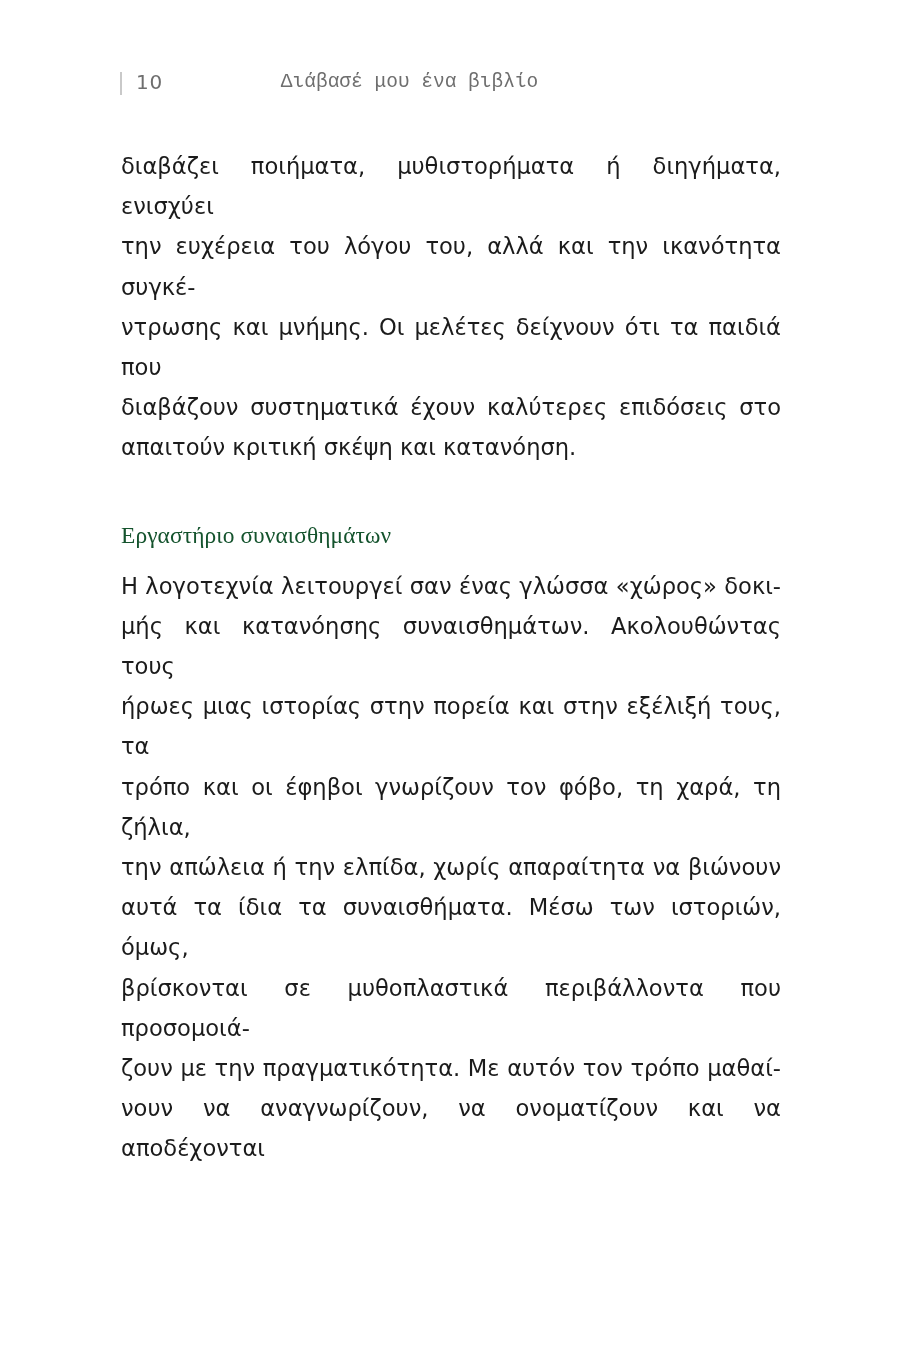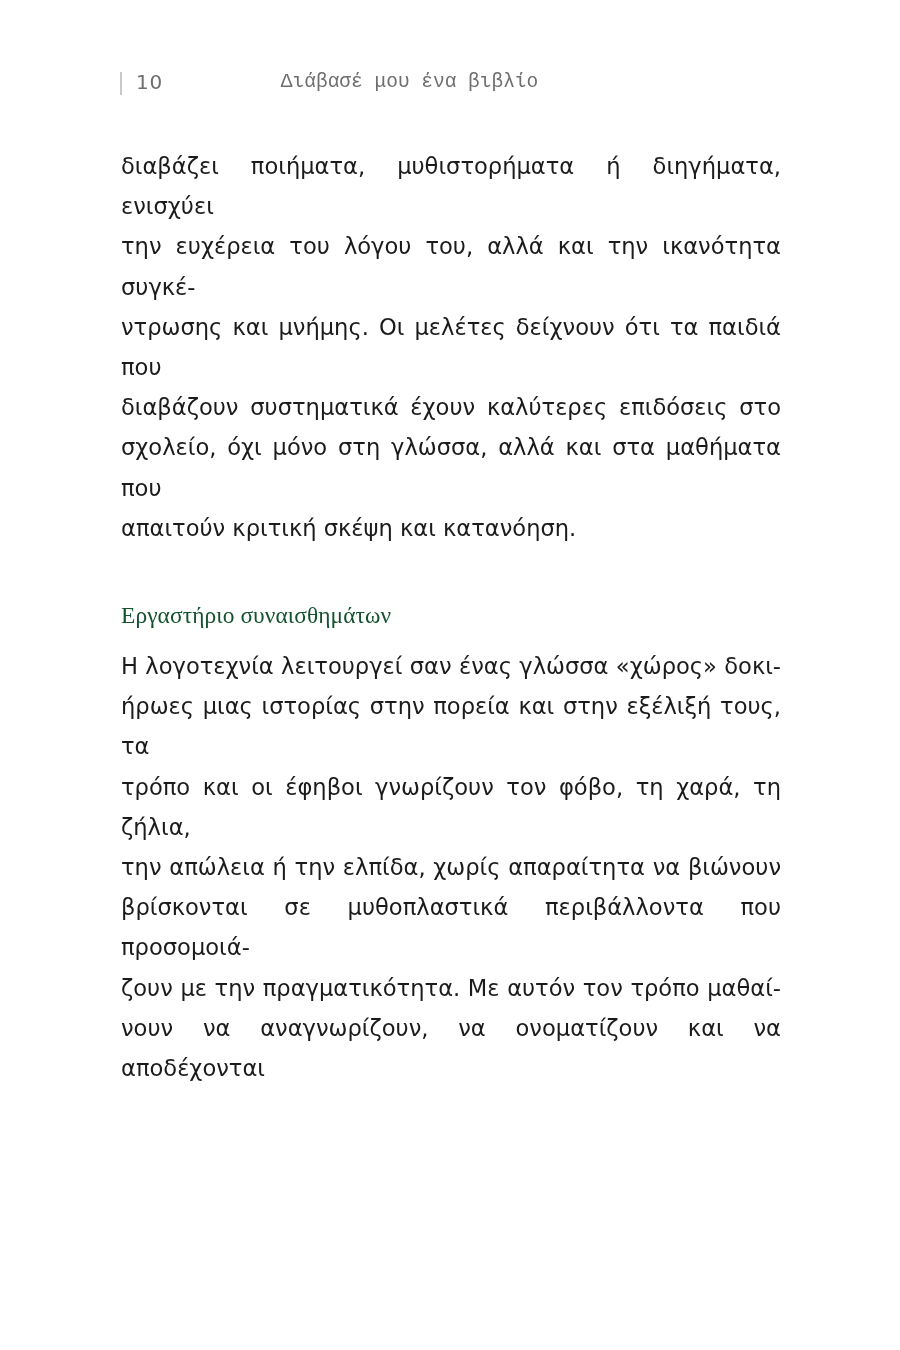--- a/index.html
+++ b/index.html
@@ -124,35 +124,36 @@
     <span class="running-title">Διάβασέ μου ένα βιβλίο</span>
   </div>
 
   <div class="text-column">
 
     <p class="body-par">
       <span class="just-line" style="white-space: normal;">διαβάζει ποιήματα, μυθιστορήματα ή διηγήματα, ενισχύει</span>
       <span class="just-line" style="white-space: normal;">την ευχέρεια του λόγου του, αλλά και την ικανότητα συγκέ-</span>
       <span class="just-line" style="white-space: normal;">ντρωσης και μνήμης. Οι μελέτες δείχνουν ότι τα παιδιά που</span>
       <span class="just-line" style="white-space: normal;">διαβάζουν συστηματικά έχουν καλύτερες επιδόσεις στο</span>
-      <span class="just-line" style="white-space: normal;">σχολείο, όχι μόνο στη γλώσσα, αλλά και στα μαθήματα που</span>
       <span class="just-line last" style="white-space: normal;">απαιτούν κριτική σκέψη και κατανόηση.</span>
     </p>
 
     <div class="gap-before-heading"></div>
 
     <h2 class="section-heading">Εργαστήριο συναισθημάτων</h2>
 
     <div class="gap-after-heading"></div>
 
     <p class="body-par">
       <span class="just-line" style="white-space: normal;">Η λογοτεχνία λειτουργεί σαν ένας γλώσσα «χώρος» δοκι-</span>
+      <span class="just-line" style="white-space: normal;">μής και κατανόησης συναισθημάτων. Ακολουθώντας τους</span>
       <span class="just-line" style="white-space: normal;">ήρωες μιας ιστορίας στην πορεία και στην εξέλιξή τους, τα</span>
       <span class="just-line" style="white-space: normal;">τρόπο και οι έφηβοι γνωρίζουν τον φόβο, τη χαρά, τη ζήλια,</span>
       <span class="just-line" style="white-space: normal;">την απώλεια ή την ελπίδα, χωρίς απαραίτητα να βιώνουν</span>
+      <span class="just-line" style="white-space: normal;">αυτά τα ίδια τα συναισθήματα. Μέσω των ιστοριών, όμως,</span>
       <span class="just-line" style="white-space: normal;">βρίσκονται σε μυθοπλαστικά περιβάλλοντα που προσομοιά-</span>
       <span class="just-line" style="white-space: normal;">ζουν με την πραγματικότητα. Με αυτόν τον τρόπο μαθαί-</span>
       <span class="just-line" style="white-space: normal;">νουν να αναγνωρίζουν, να ονοματίζουν και να αποδέχονται</span>
 
     </p>
 
   </div>
 </div>
 
 </body></html>

